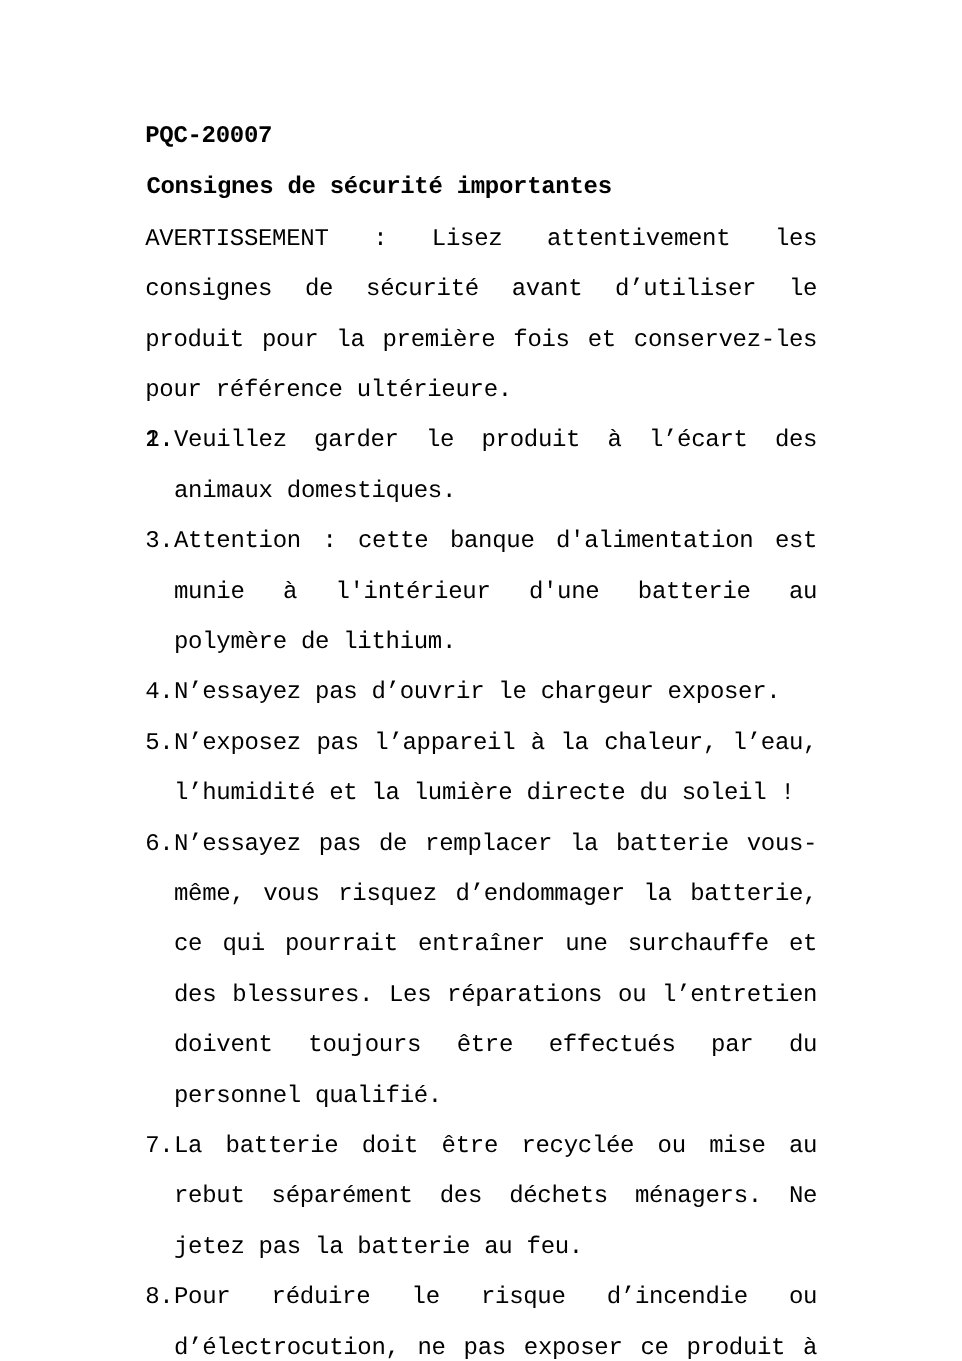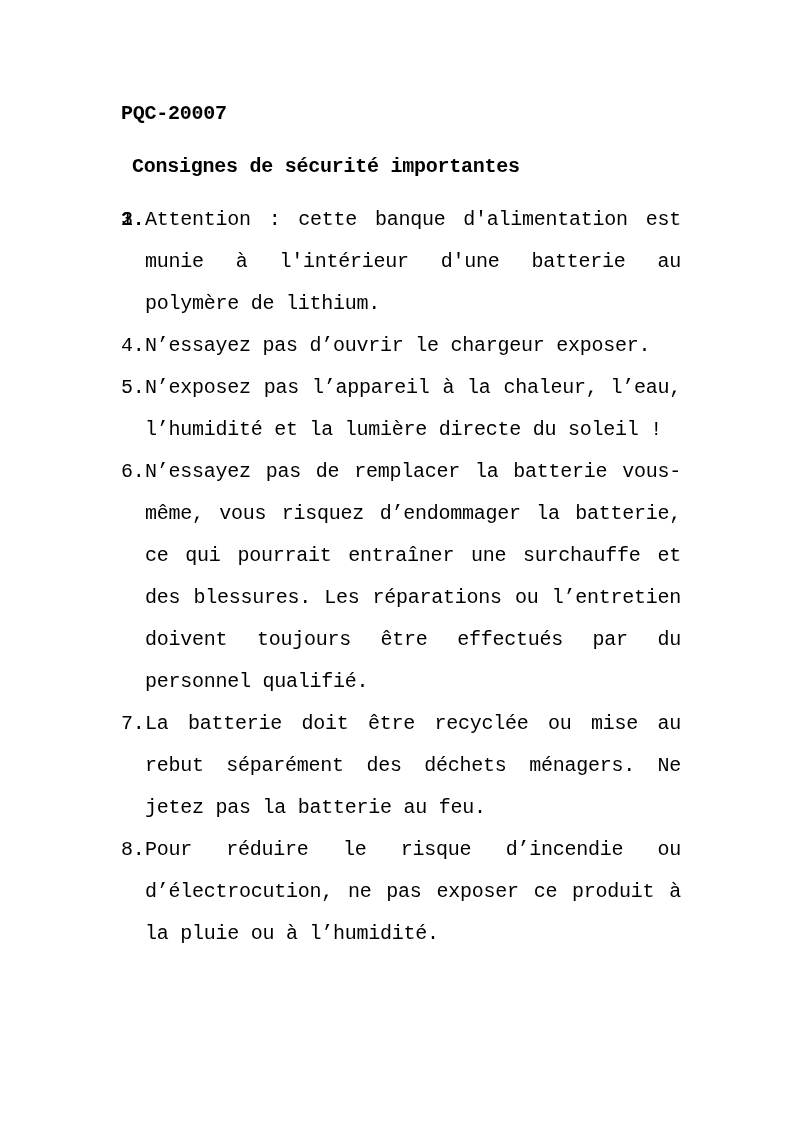--- a/index.html
+++ b/index.html
@@ -25,21 +25,21 @@
       letter-spacing: -0.25px;
       font-family: Liberation Mono, monospace;
     }
     .code {
       font-weight: bold;
       margin: 0;
       height: 42px;
     }
     .title {
       font-weight: bold;
-      margin: 11px;
+      margin: 1px;
       height: 42px;
     }
     .warning {
       margin: 0;
       text-align: justify;
       text-align-last: left;
     }
     ol.items {
       list-style: none;
       margin: 0;
@@ -56,26 +56,28 @@
       left: 0;
       top: 0;
     }
   </style>
 </head>
 <body>
 
 <div class="page">
   <p class="code">PQC-20007</p>
   <p class="title">Consignes de sécurité importantes</p>
+  <p class="warning">AVERTISSEMENT : Lisez attentivement les consignes de sécurité avant d’utiliser le produit pour la première fois et conservez-les pour référence ultérieure.</p>
   <ol class="items">
     <li>
       <span class="num">1.</span>
     </li>
     <li>
       <span class="num">2.</span>
+      <span>Veuillez garder le produit à l’écart des animaux domestiques.</span>
     </li>
     <li>
       <span class="num">3.</span>
       <span>Attention : cette banque d'alimentation est munie à l'intérieur d'une batterie au polymère de lithium.</span>
     </li>
     <li>
       <span class="num">4.</span>
       <span>N’essayez pas d’ouvrir le chargeur exposer.</span>
     </li>
     <li>

